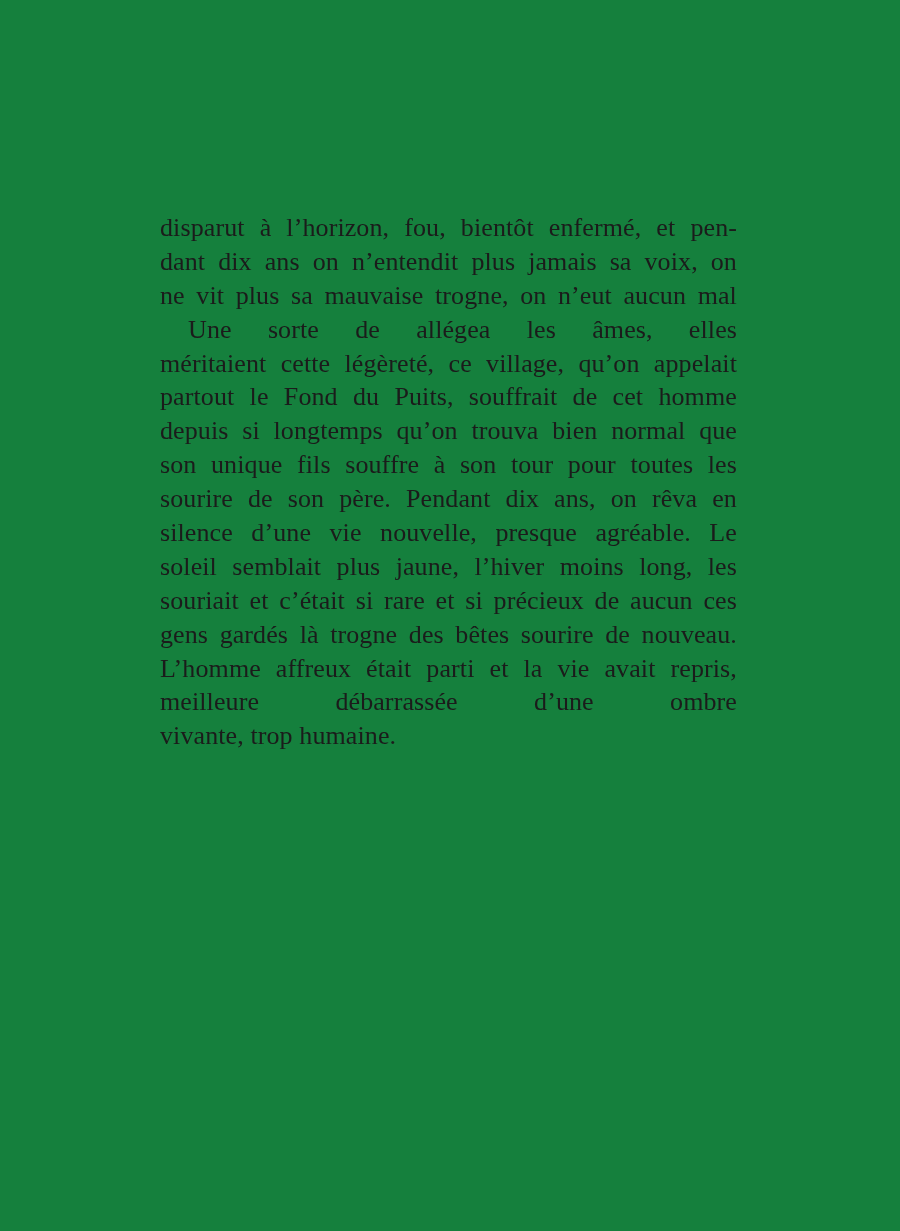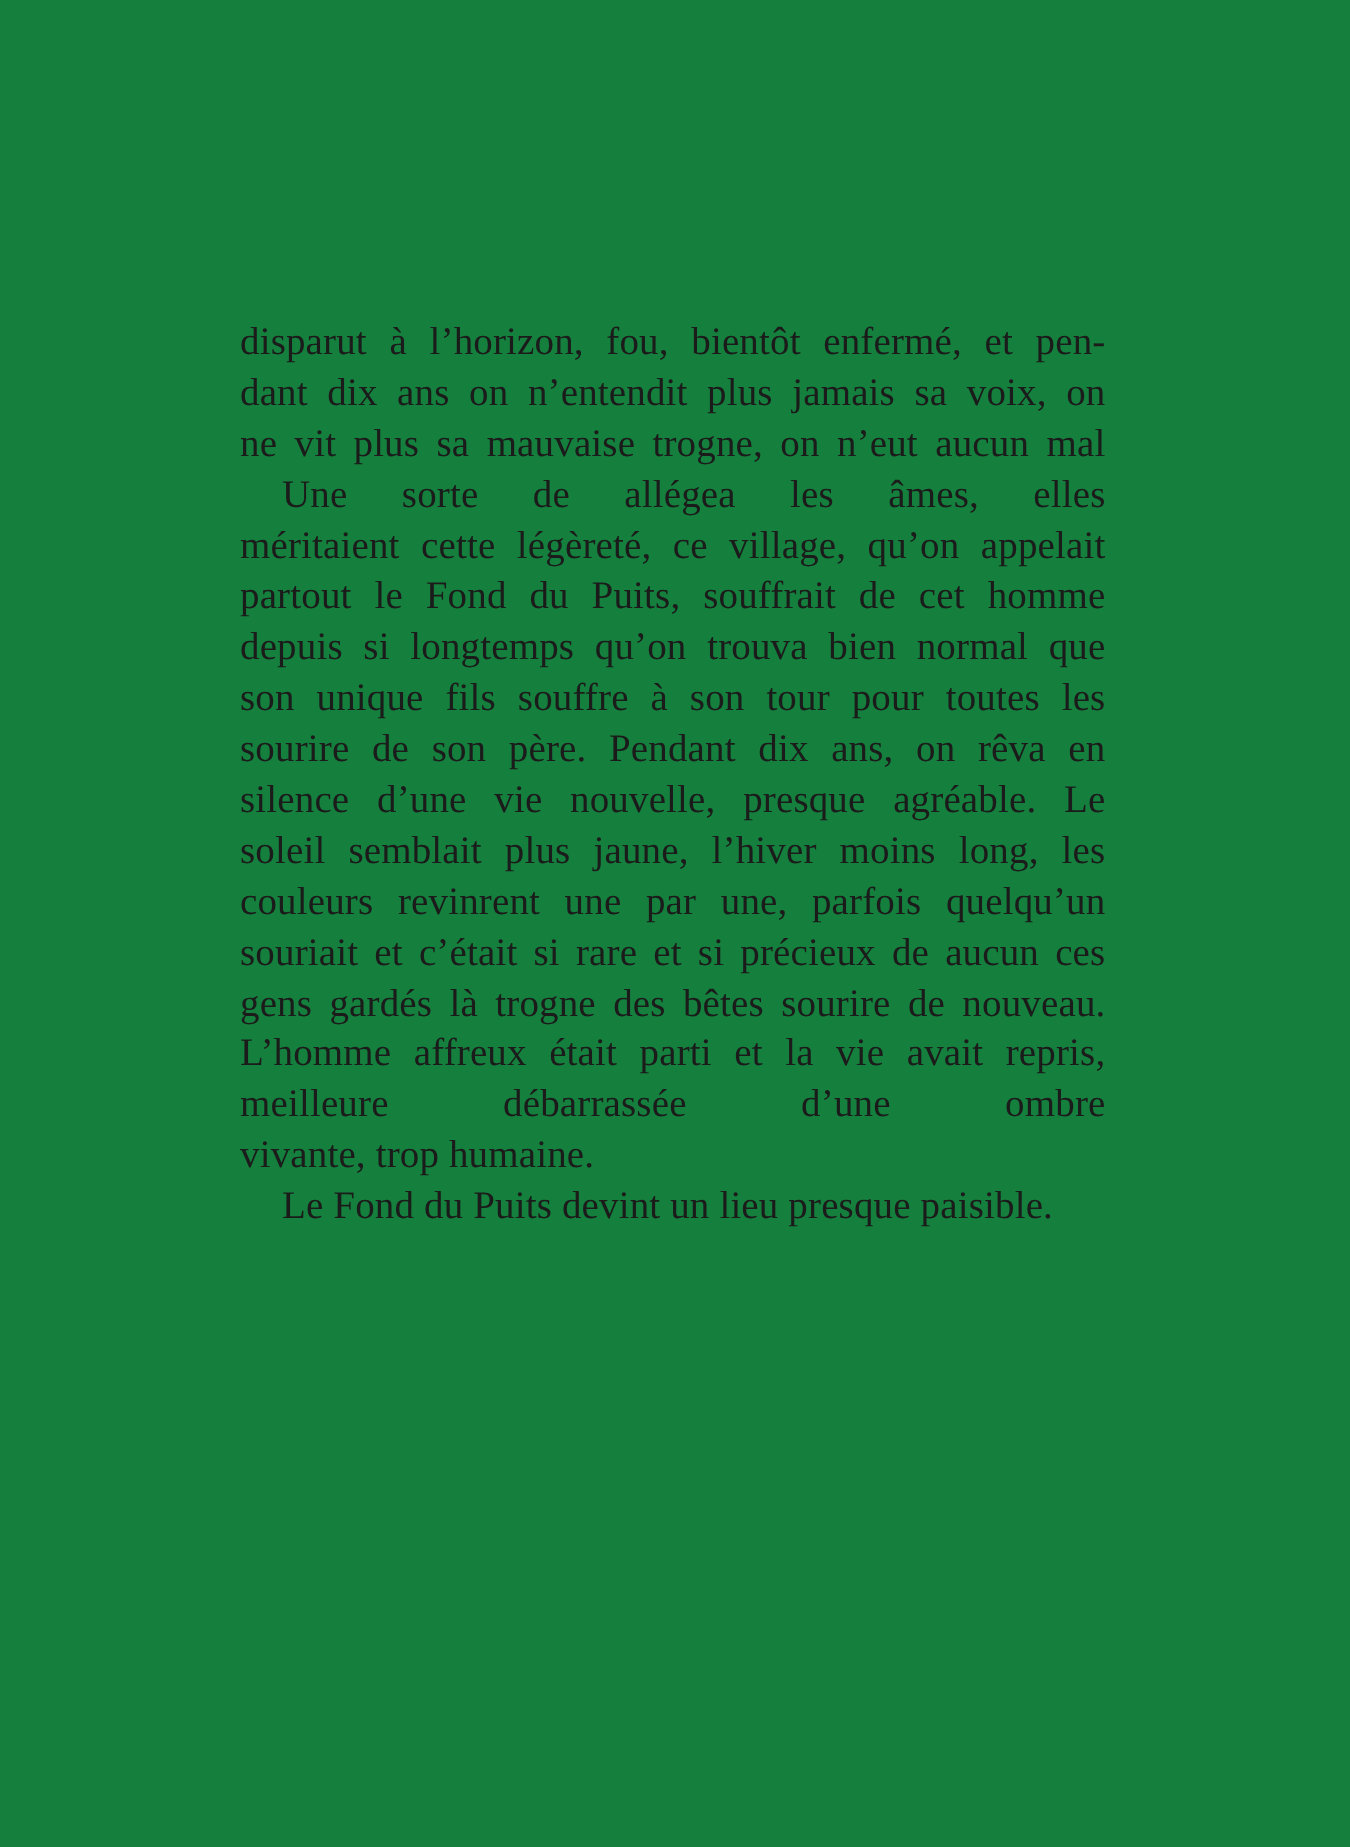--- a/index.html
+++ b/index.html
@@ -52,21 +52,19 @@
     <div class="line j"><span>dant</span><span>dix</span><span>ans</span><span>on</span><span>n’entendit</span><span>plus</span><span>jamais</span><span>sa</span><span>voix,</span><span>on</span></div>
     <div class="line j"><span>ne</span><span>vit</span><span>plus</span><span>sa</span><span>mauvaise</span><span>trogne,</span><span>on</span><span>n’eut</span><span>aucun</span><span>mal</span></div>
     <div class="line j ind"><span>Une</span><span>sorte</span><span>de</span><span>allégea</span><span>les</span><span>âmes,</span><span>elles</span></div>
     <div class="line j"><span>méritaient</span><span>cette</span><span>légèreté,</span><span>ce</span><span>village,</span><span>qu’on</span><span>appelait</span></div>
     <div class="line j"><span>partout</span><span>le</span><span>Fond</span><span>du</span><span>Puits,</span><span>souffrait</span><span>de</span><span>cet</span><span>homme</span></div>
     <div class="line j"><span>depuis</span><span>si</span><span>longtemps</span><span>qu’on</span><span>trouva</span><span>bien</span><span>normal</span><span>que</span></div>
     <div class="line j"><span>son</span><span>unique</span><span>fils</span><span>souffre</span><span>à</span><span>son</span><span>tour</span><span>pour</span><span>toutes</span><span>les</span></div>
     <div class="line j"><span>sourire</span><span>de</span><span>son</span><span>père.</span><span>Pendant</span><span>dix</span><span>ans,</span><span>on</span><span>rêva</span><span>en</span></div>
     <div class="line j"><span>silence</span><span>d’une</span><span>vie</span><span>nouvelle,</span><span>presque</span><span>agréable.</span><span>Le</span></div>
     <div class="line j"><span>soleil</span><span>semblait</span><span>plus</span><span>jaune,</span><span>l’hiver</span><span>moins</span><span>long,</span><span>les</span></div>
-    <div class="line j"><span>couleurs</span><span>revinrent</span><span>une</span><span>par</span><span>une,</span><span>parfois</span><span>quelqu’un</span></div>
     <div class="line j"><span>souriait</span><span>et</span><span>c’était</span><span>si</span><span>rare</span><span>et</span><span>si</span><span>précieux</span><span>de</span><span>aucun</span><span>ces</span></div>
     <div class="line j"><span>gens</span><span>gardés</span><span>là</span><span>trogne</span><span>des</span><span>bêtes</span><span>sourire</span><span>de</span><span>nouveau.</span></div>
     <div class="line j"><span>L’homme</span><span>affreux</span><span>était</span><span>parti</span><span>et</span><span>la</span><span>vie</span><span>avait</span><span>repris,</span></div>
     <div class="line j"><span>meilleure</span><span>débarrassée</span><span>d’une</span><span>ombre</span></div>
     <div class="line">vivante, trop humaine.</div>
-    <div class="line ind">Le Fond du Puits devint un lieu presque paisible.</div>
   </div>
 </div>
 
 </body></html>

